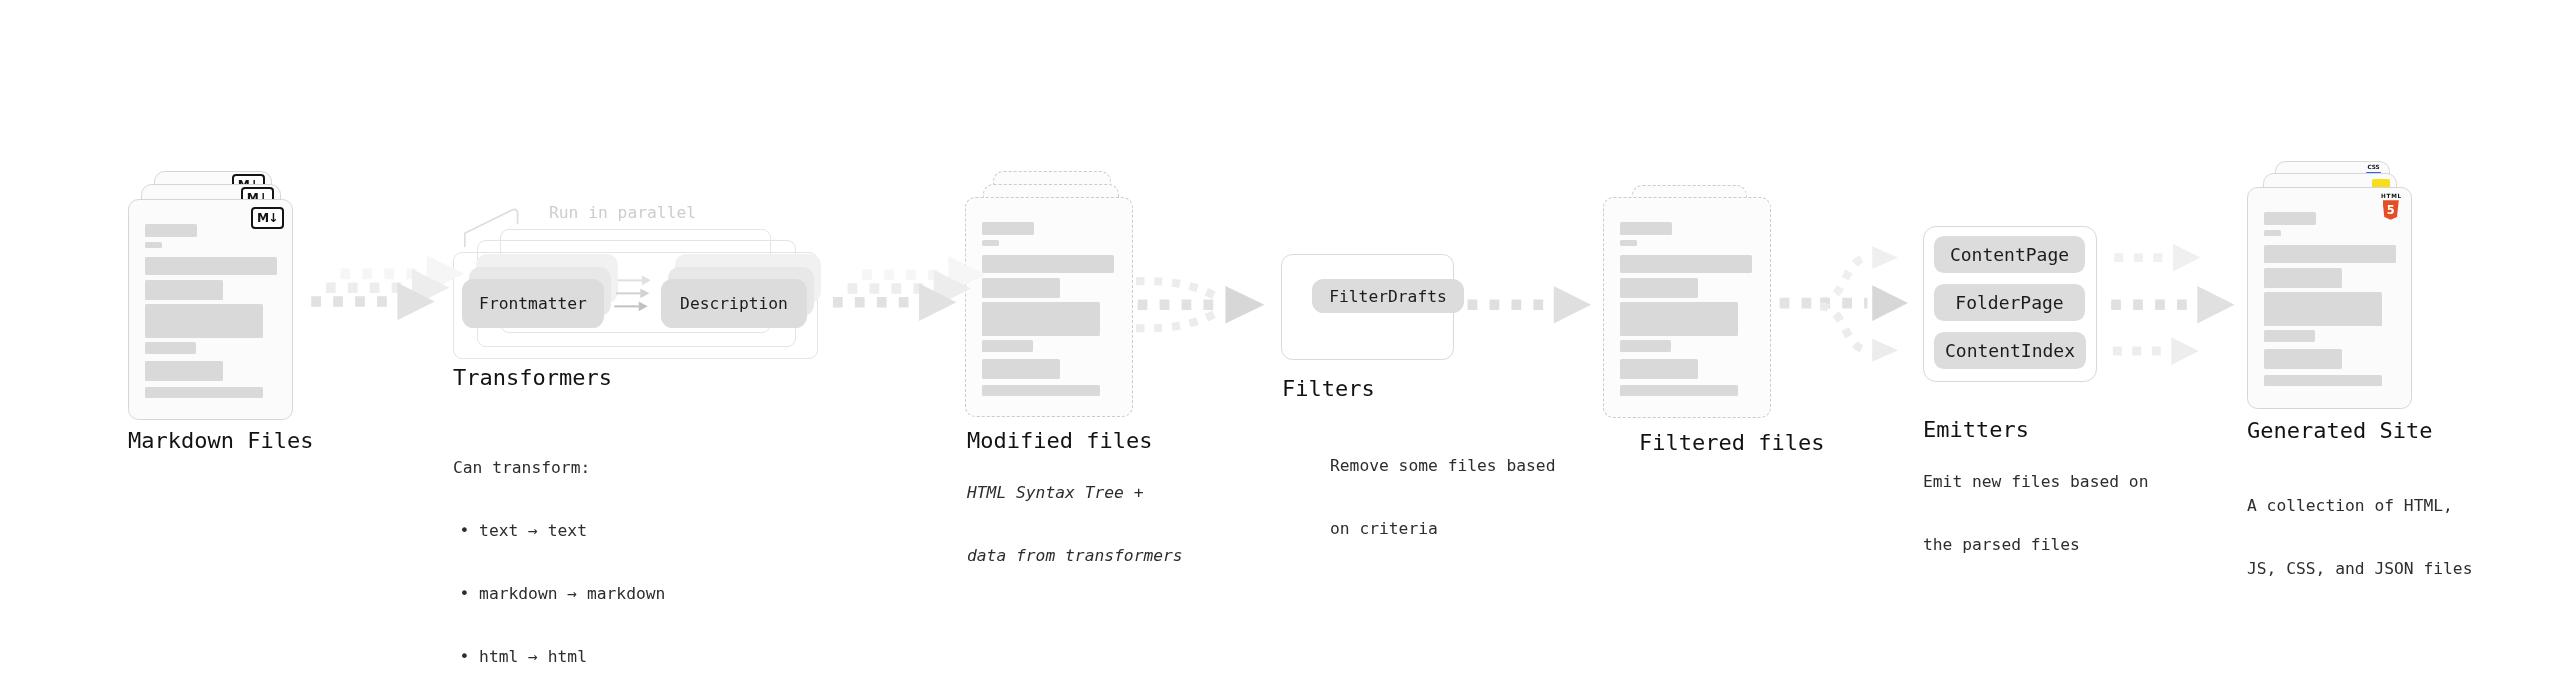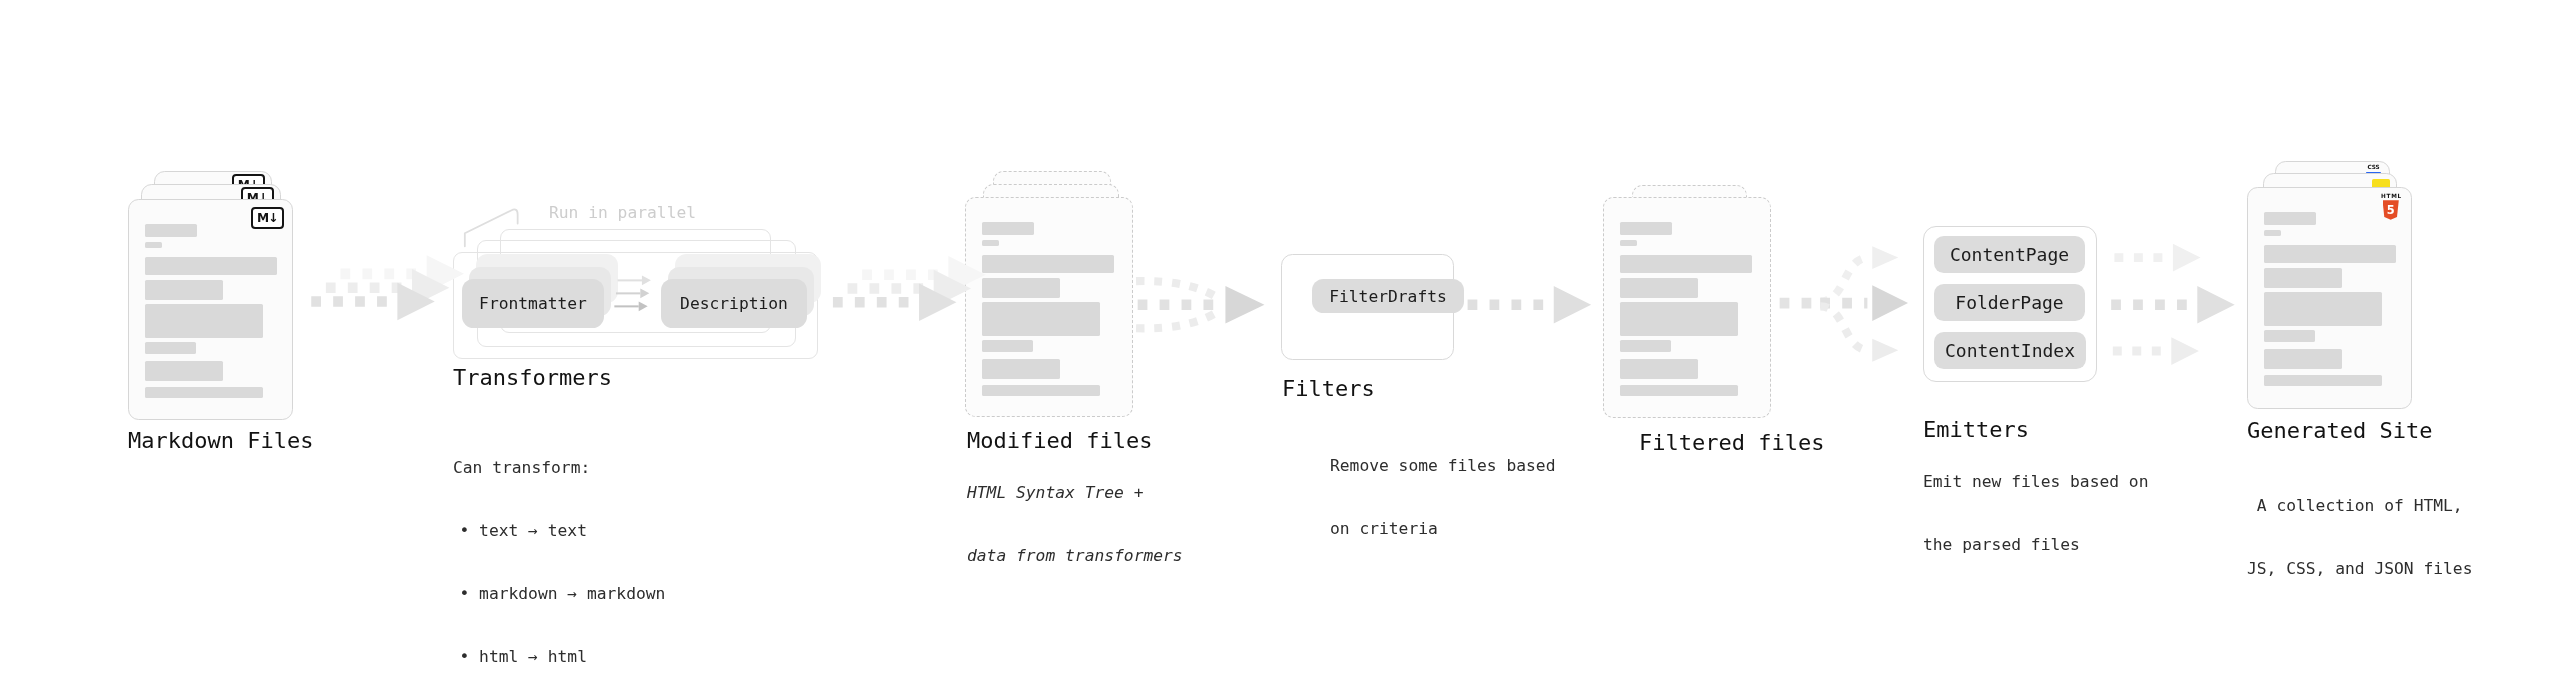--- a/index.html
+++ b/index.html
@@ -186,21 +186,21 @@
       <div class="bar b1"></div>
       <div class="bar b2"></div>
       <div class="bar b3"></div>
       <div class="bar b4"></div>
       <div class="bar b5"></div>
       <div class="bar b6"></div>
       <div class="bar b7"></div>
       <div class="bar b8"></div>
     </div>
     <div class="stage-label" style="left:2247px;top:417px;">Generated Site</div>
-    <div class="stage-desc" style="left:2247px;top:453px;text-align:center;">
+    <div class="stage-desc" style="left:2247px;top:453px;">
       <div>A collection of HTML,</div>
       <div>JS, CSS, and JSON files</div>
     </div>
   </div>
 
   <svg id="arrow-layer" width="2576" height="681" viewBox="0 0 3170 838">
     <defs>
       <g id="dash-arrow">
         <line x1="0" y1="0" x2="100" y2="0" stroke="currentColor" stroke-width="13" stroke-dasharray="12 15"></line>
         <path d="M106 -23 L106 23 L152 0 Z" fill="currentColor"></path>

